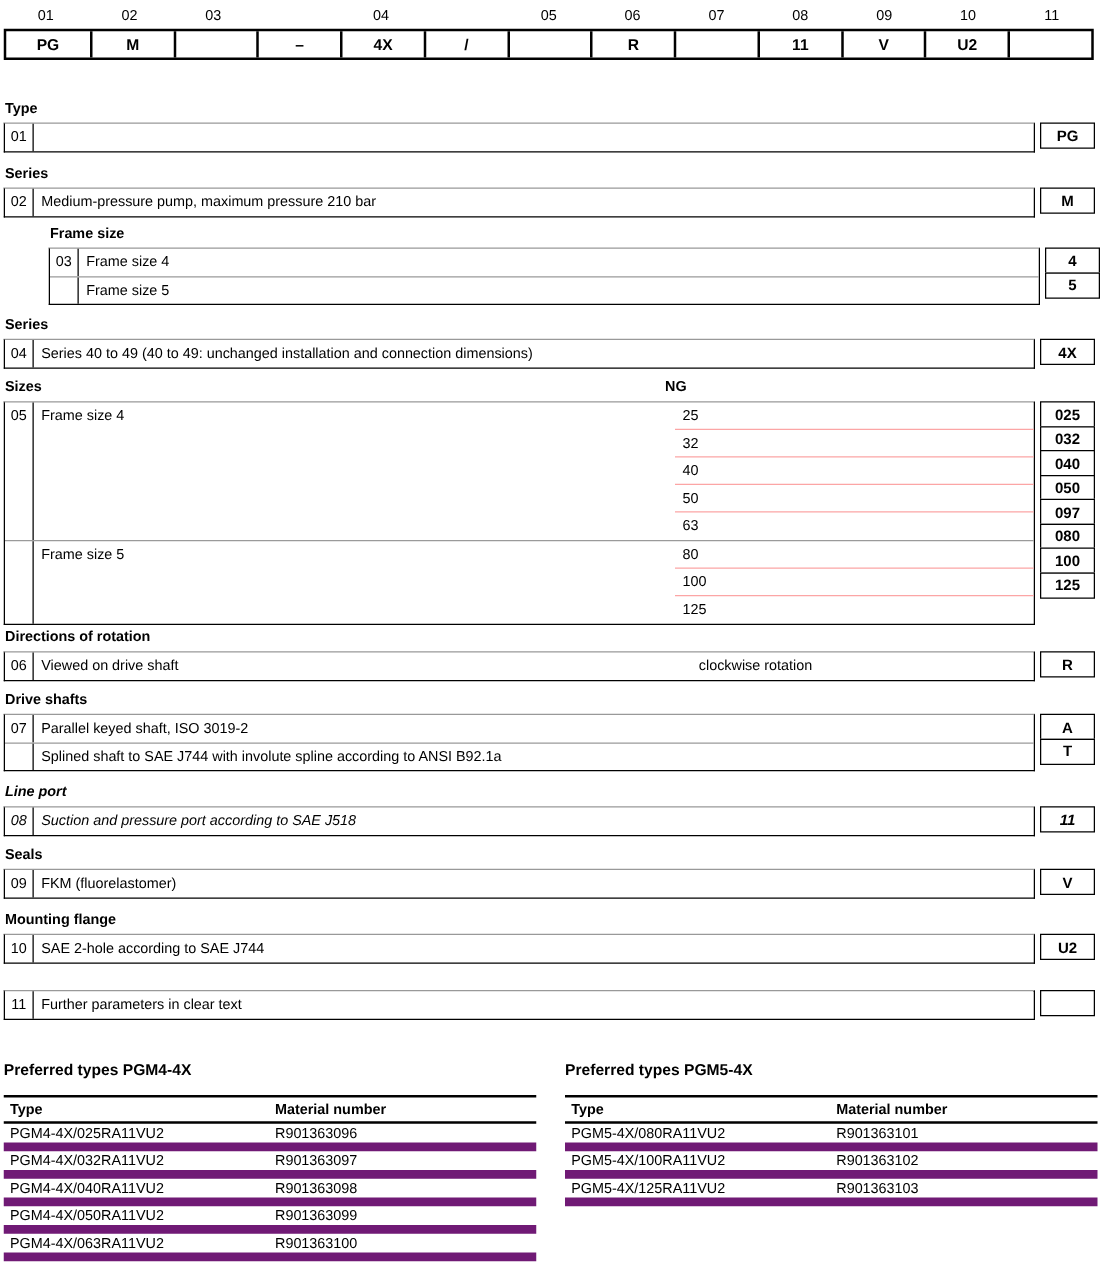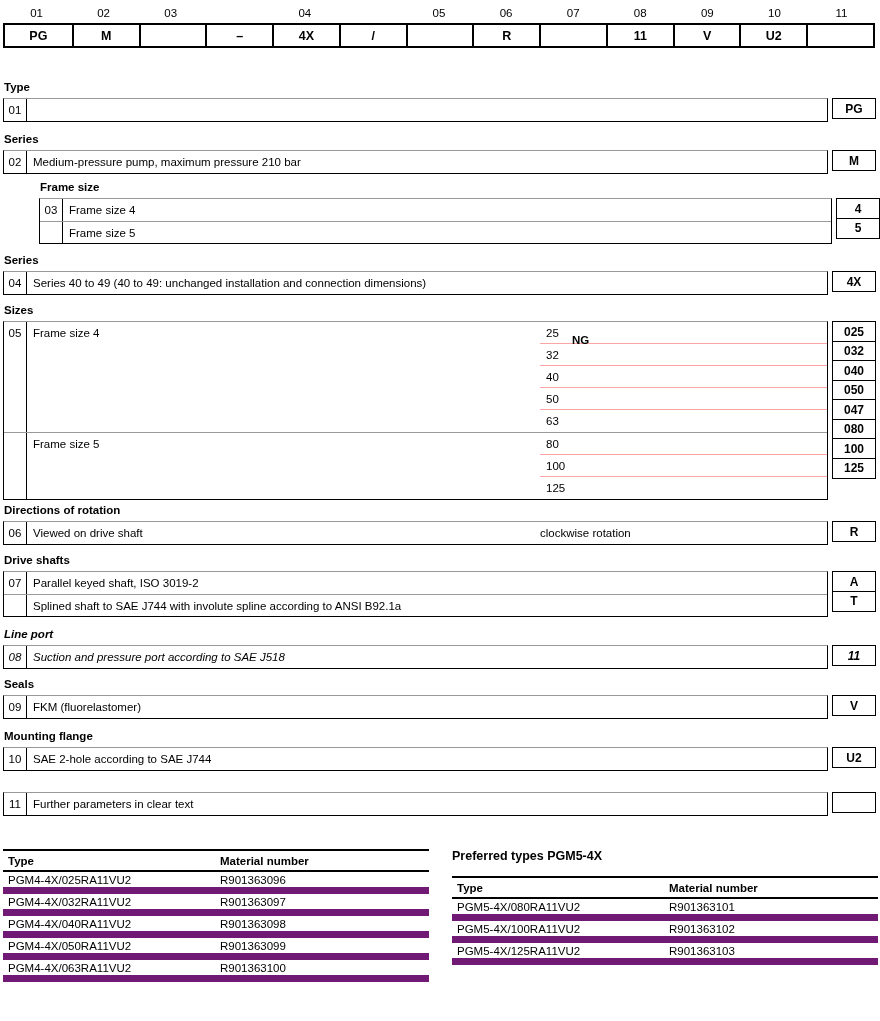--- a/index.html
+++ b/index.html
@@ -17,29 +17,29 @@
                  font-size:11.5px; margin-bottom:3px; height:13px; line-height:13px; }
   .grid-boxes { display:grid; grid-template-columns:repeat(13,1fr); border:2px solid #000; }
   .grid-cell { height:21px; border-left:2px solid #000; display:flex; align-items:center;
                justify-content:center; font-weight:bold; font-size:12.5px; }
   .grid-cell:first-child { border-left:none; }
 
   
   .section { margin-left:3px; }
   .sec-heading { font-weight:bold; font-size:11.5px; height:13px; line-height:13px; margin:0 0 4px 1px; }
   .sizes-head { position:relative; height:13px; line-height:13px; margin:0 0 4px 1px; font-weight:bold; }
-  .ng-label { position:absolute; left:568px; top:0; font-weight:bold;margin-top:30px; }
+  .ng-label { position:absolute; left:528px; top:0; font-weight:bold; }
   .block { display:flex; align-items:flex-start; }
   .desc-table { width:825px; border:1px solid #000; border-top:1px solid #999; }
   .drow { display:flex; height:22px; align-items:center; position:relative; }
   .drow + .drow { border-top:1px solid #9a9a9a; }
   .num-cell { width:23px; align-self:stretch; border-right:1px solid #000; display:flex;
               align-items:center; justify-content:center; flex:none; }
   .desc-text { padding-left:6px; white-space:nowrap; }
-  .mid-text { position:absolute; left:536px; }
+  .mid-text { position:absolute; left:555px; }
   .codes { width:44px; margin-left:4px; flex:none; }
   .code-box { height:21px; border:1.5px solid #000; display:flex; align-items:center;
               justify-content:center; font-weight:bold; font-size:12px; background:#fff; }
   .code-box + .code-box { margin-top:-1.5px; }
 
   
   .size-group { display:flex; }
   .size-group + .size-group { border-top:1px solid #9a9a9a; }
   .size-group .num-cell { align-items:flex-start; line-height:22px; }
   .size-label { width:513px; line-height:22px; padding-left:6px; }
@@ -178,21 +178,21 @@
               <div class="ng-row">100</div>
               <div class="ng-row">125</div>
             </div>
           </div>
         </div>
         <div class="codes">
           <div class="code-box">025</div>
           <div class="code-box">032</div>
           <div class="code-box">040</div>
           <div class="code-box">050</div>
-          <div class="code-box">047</div>
+          <div class="code-box">097</div>
           <div class="code-box">080</div>
           <div class="code-box">100</div>
           <div class="code-box">125</div>
         </div>
       </div>
     </div>
     <div class="section" style="margin-top: 4px;">
       <div class="sec-heading">Directions of rotation</div>
       <div class="block">
         <div class="desc-table">
@@ -278,20 +278,21 @@
         </div>
         <div class="codes">
           <div class="code-box"></div>
         </div>
       </div>
     </div>
   </div>
 
 <div class="pref-wrap">
     <div class="pref">
+      <div class="pref-title">Preferred types PGM4-4X</div>
       <div class="pref-table">
         <div class="pref-hrow">
           <div class="pc1">Type</div>
           <div class="pc2">Material number</div>
         </div>
         <div class="pref-row">
           <div class="pc1">PGM4-4X/025RA11VU2</div>
           <div class="pc2">R901363096</div>
         </div>
         <div class="pref-row">

